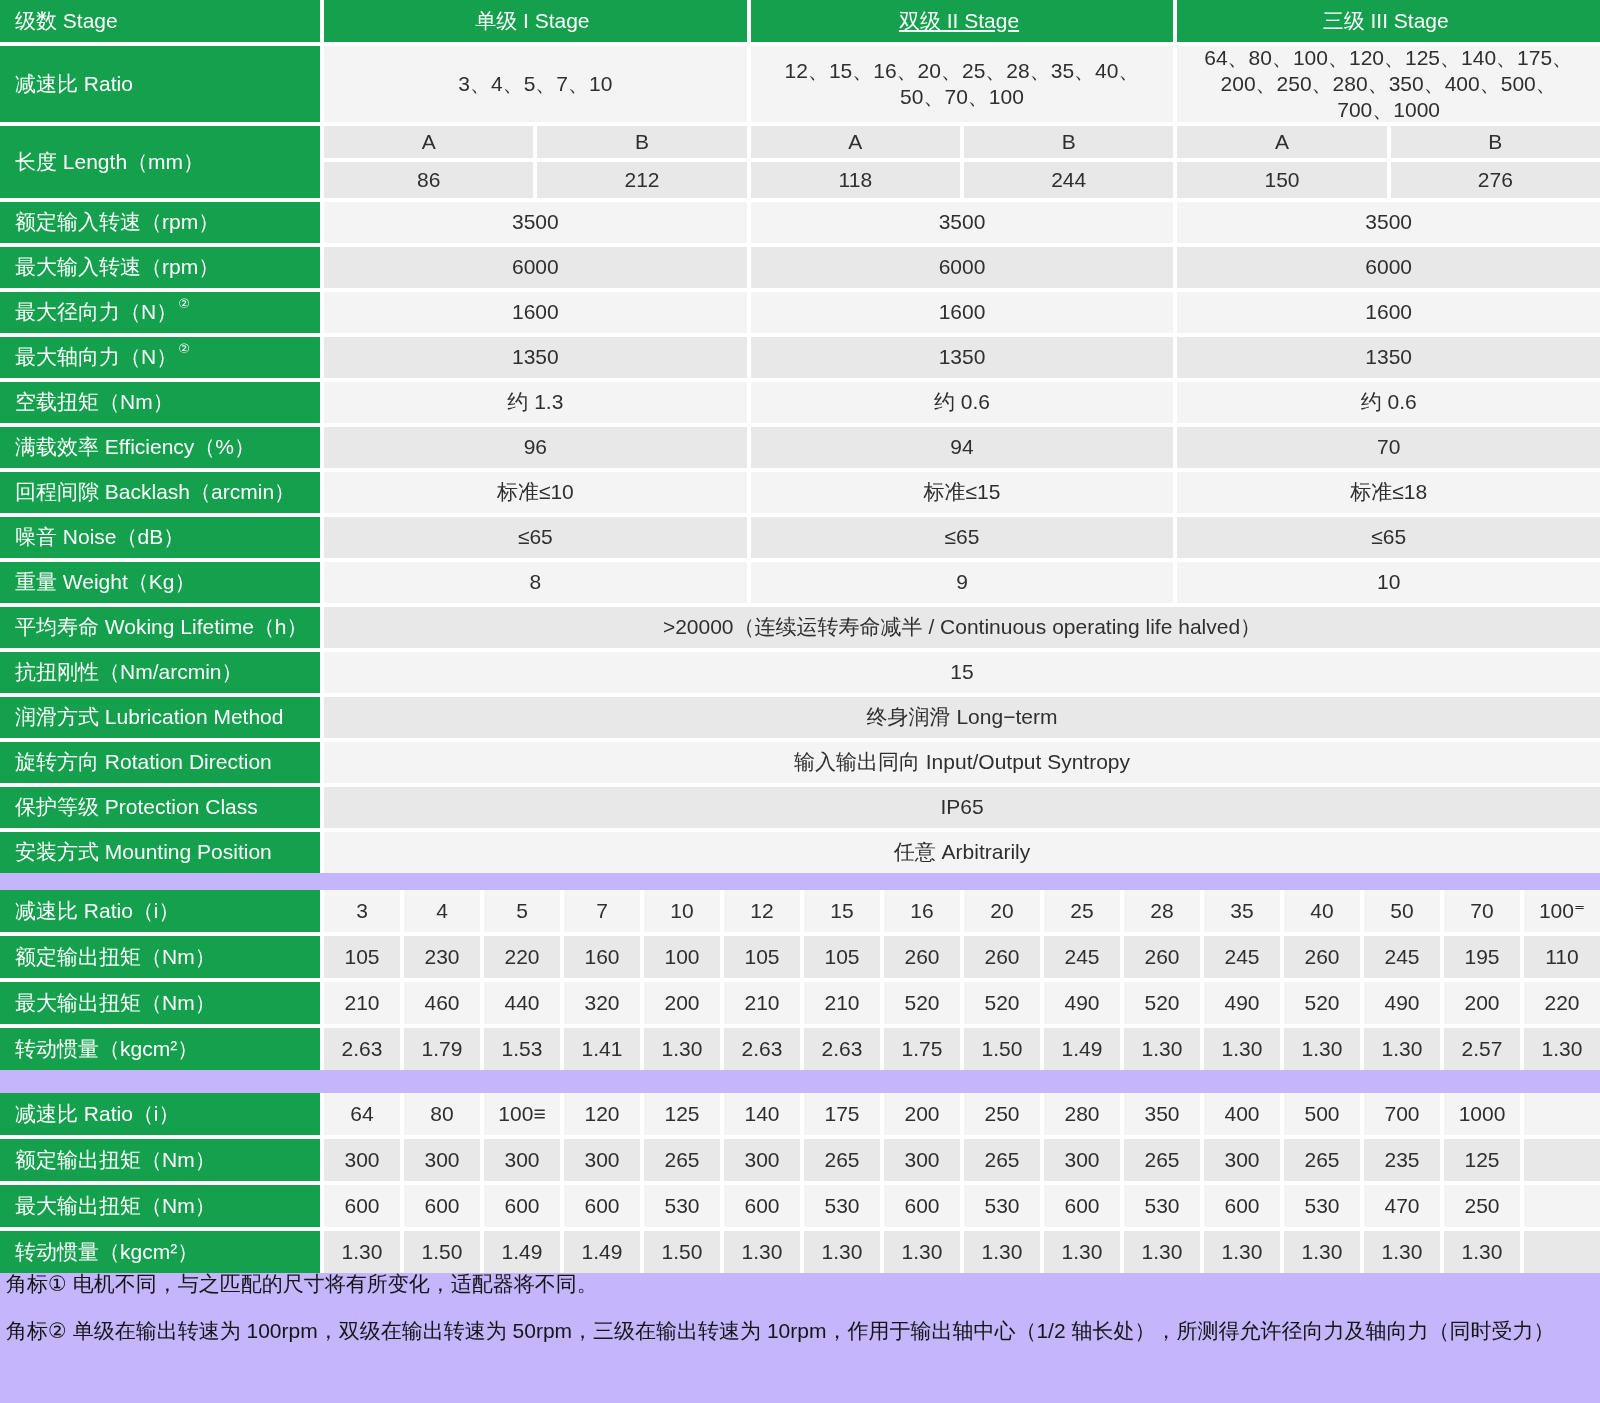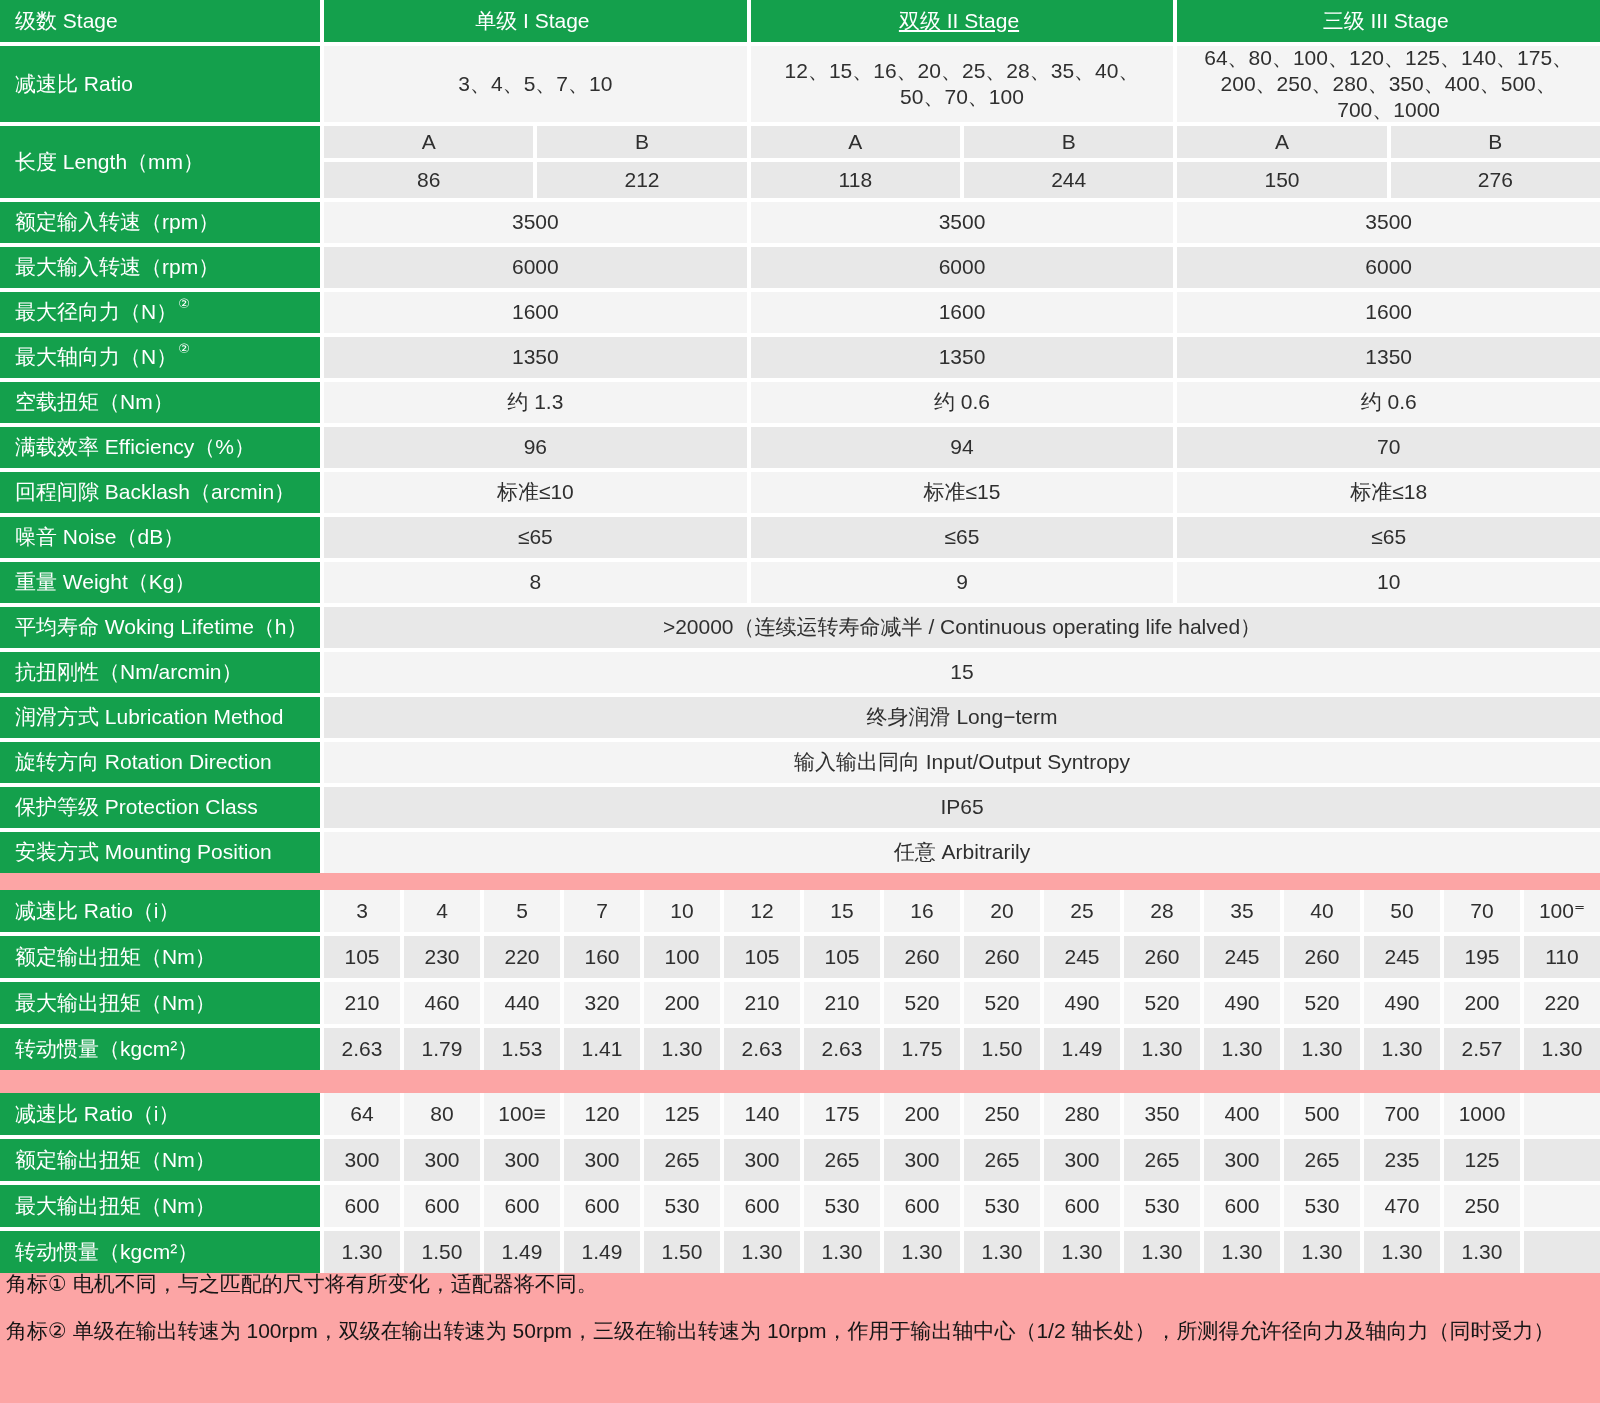--- a/index.html
+++ b/index.html
@@ -3,21 +3,21 @@
 <meta charset="utf-8">
 <style>
   :root{
     --g:#14A04C;            
     --light:#f4f4f4;        
     --dark:#e8e8e8;         
     --txt:#2f2f2f;
   }
   html,body{margin:0;padding:0;background:#fff;}
   .page{
-    width:1600px;height:1403px;background:#fca5a5;box-sizing:border-box;
+    width:1600px;height:1403px;background:#c4b5fd;box-sizing:border-box;
     font-family:"Liberation Sans","DejaVu Sans",sans-serif;color:var(--txt);
   }
   
   .g1{
     display:grid;
     grid-template-columns:320px repeat(6,1fr);
     grid-template-rows:42px 76px 32px 36px repeat(15,41px);
     gap:4px;
     background:#fff;
   }

